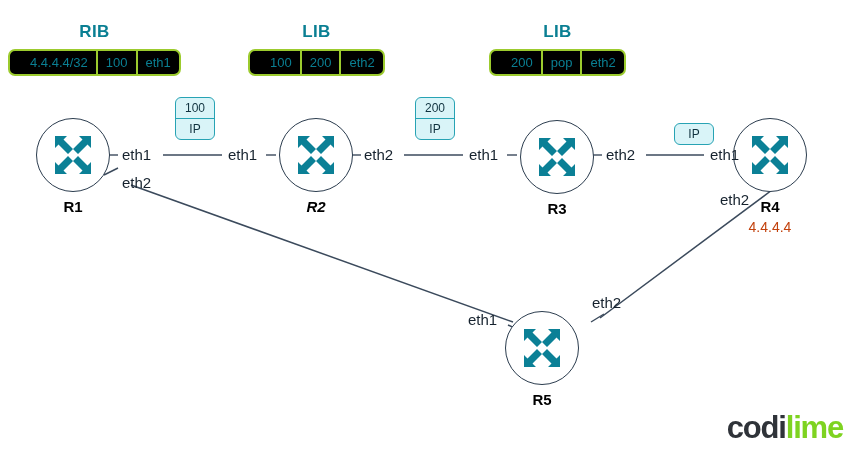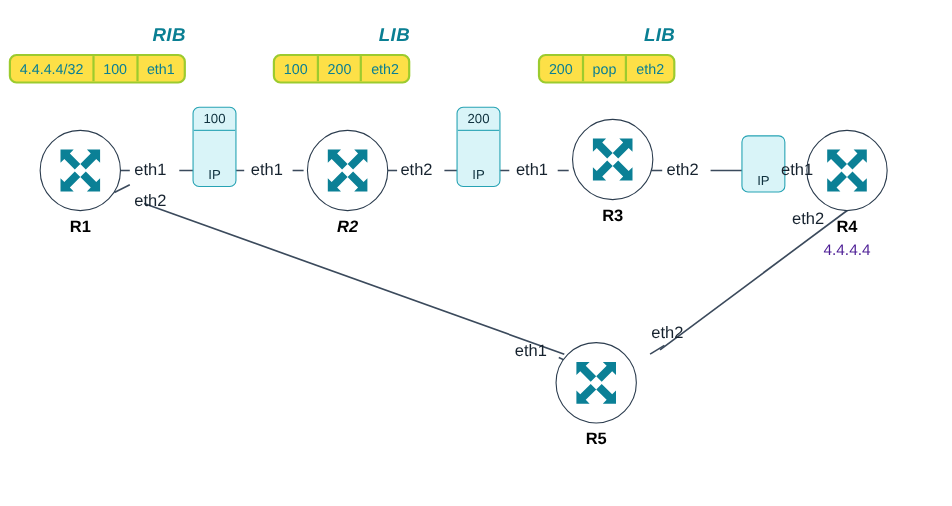--- a/index.html
+++ b/index.html
@@ -7,58 +7,58 @@
     width:865px;height:460px;position:relative;overflow:hidden;
     font-family:"Liberation Sans","DejaVu Sans",sans-serif;
     color:#1b2a3a;
   }
   #canvas{position:absolute;inset:0;}
   svg.edges{position:absolute;left:0;top:0;width:865px;height:460px;pointer-events:none;}
 
   
   .tbl-group{position:absolute;}
   .tbl-title{
-    text-align:right;font-weight:bold;font-size:17px;color:#0a7f93;
-    letter-spacing:.3px;margin-bottom:7px;font-style:italic;
+    text-align:center;font-weight:bold;font-size:17px;color:#0a7f93;
+    letter-spacing:.3px;margin-bottom:7px;
   }
   .tbl{
     display:inline-flex;border:2px solid #9ccb2e;border-radius:7px;
-    background:#fde047;overflow:hidden;
+    background:#000000;overflow:hidden;padding-left:12px;
   }
   .tbl .cell{
     padding:4px 8px;font-size:13px;color:#0a7f93;white-space:nowrap;
     border-right:2px solid #9ccb2e;line-height:15px;
   }
   .tbl .cell:last-child{border-right:none;}
 
   
   .pkt{
     position:absolute;border:1.6px solid #27a3b4;border-radius:6px;
     background:#d9f4f8;overflow:hidden;text-align:center;
   }
   .pkt .seg{
     font-size:12px;color:#10323f;padding:3px 0;line-height:14px;
     border-bottom:1.6px solid #27a3b4;
   }
-  .pkt .seg:last-child{border-bottom:none;margin-top:30px;}
+  .pkt .seg:last-child{border-bottom:none;}
 
   
   .router{position:absolute;width:74px;height:74px;}
   .router .circ{
     position:absolute;inset:0;border:1.6px solid #2b3c4e;border-radius:50%;
     background:#ffffff;
   }
   .router svg{position:absolute;left:9px;top:9px;}
   .rname{
     position:absolute;left:50%;transform:translateX(-50%);top:80px;
     font-weight:bold;font-size:15px;color:#000000;white-space:nowrap;
   }
   .rip{
     position:absolute;left:50%;transform:translateX(-50%);top:101px;
-    font-size:14px;color:#4c1d95;white-space:nowrap;font-weight:normal;
+    font-size:14px;color:#c2410c;white-space:nowrap;font-weight:normal;
   }
 
   
   .port{
     position:absolute;font-size:15px;color:#16222e;white-space:nowrap;
     line-height:16px;
   }
 
   
   .logo{
@@ -135,21 +135,21 @@
       <div class="router" style="left: 279px; top: 118px; font-style: italic;">
         <div class="circ"></div>
         <svg width="56" height="56" viewBox="0 0 56 56">
           <path d="M10,9 L22,9 L18.5,12.5 L28,22 L23,27 L13.5,17.5 L10,21 Z" fill="#0b8096"></path>
           <path d="M46,9 L46,21 L42.5,17.5 L33,27 L28,22 L37.5,12.5 L34,9 Z" fill="#0b8096"></path>
           <path d="M10,47 L22,47 L18.5,43.5 L28,34 L23,29 L13.5,38.5 L10,35 Z" fill="#0b8096"></path>
           <path d="M46,47 L34,47 L37.5,43.5 L28,34 L33,29 L42.5,38.5 L46,35 Z" fill="#0b8096"></path>
         </svg>
         <div class="rname">R2</div>
       </div>
-      <div class="router" style="left: 520px; top: 108px;">
+      <div class="router" style="left: 520px; top: 120px;">
         <div class="circ"></div>
         <svg width="56" height="56" viewBox="0 0 56 56">
           <path d="M10,9 L22,9 L18.5,12.5 L28,22 L23,27 L13.5,17.5 L10,21 Z" fill="#0b8096"></path>
           <path d="M46,9 L46,21 L42.5,17.5 L33,27 L28,22 L37.5,12.5 L34,9 Z" fill="#0b8096"></path>
           <path d="M10,47 L22,47 L18.5,43.5 L28,34 L23,29 L13.5,38.5 L10,35 Z" fill="#0b8096"></path>
           <path d="M46,47 L34,47 L37.5,43.5 L28,34 L33,29 L42.5,38.5 L46,35 Z" fill="#0b8096"></path>
         </svg>
         <div class="rname">R3</div>
       </div>
       <div class="router" style="left: 733px; top: 118px;">
@@ -180,13 +180,16 @@
       <div class="port" style="left: 228px; top: 147px;">eth1</div>
       <div class="port" style="left: 364px; top: 147px;">eth2</div>
       <div class="port" style="left: 469px; top: 147px;">eth1</div>
       <div class="port" style="left: 606px; top: 147px;">eth2</div>
       <div class="port" style="left: 710px; top: 147px;">eth1</div>
       <div class="port" style="left: 720px; top: 192px;">eth2</div>
       <div class="port" style="left: 468px; top: 312px;">eth1</div>
       <div class="port" style="left: 592px; top: 295px;">eth2</div>
     </div>
 
+  <div class="logo">
+    <span class="a">codi</span><span class="b">lime</span>
+  </div>
 </div>
 
 </body></html>

